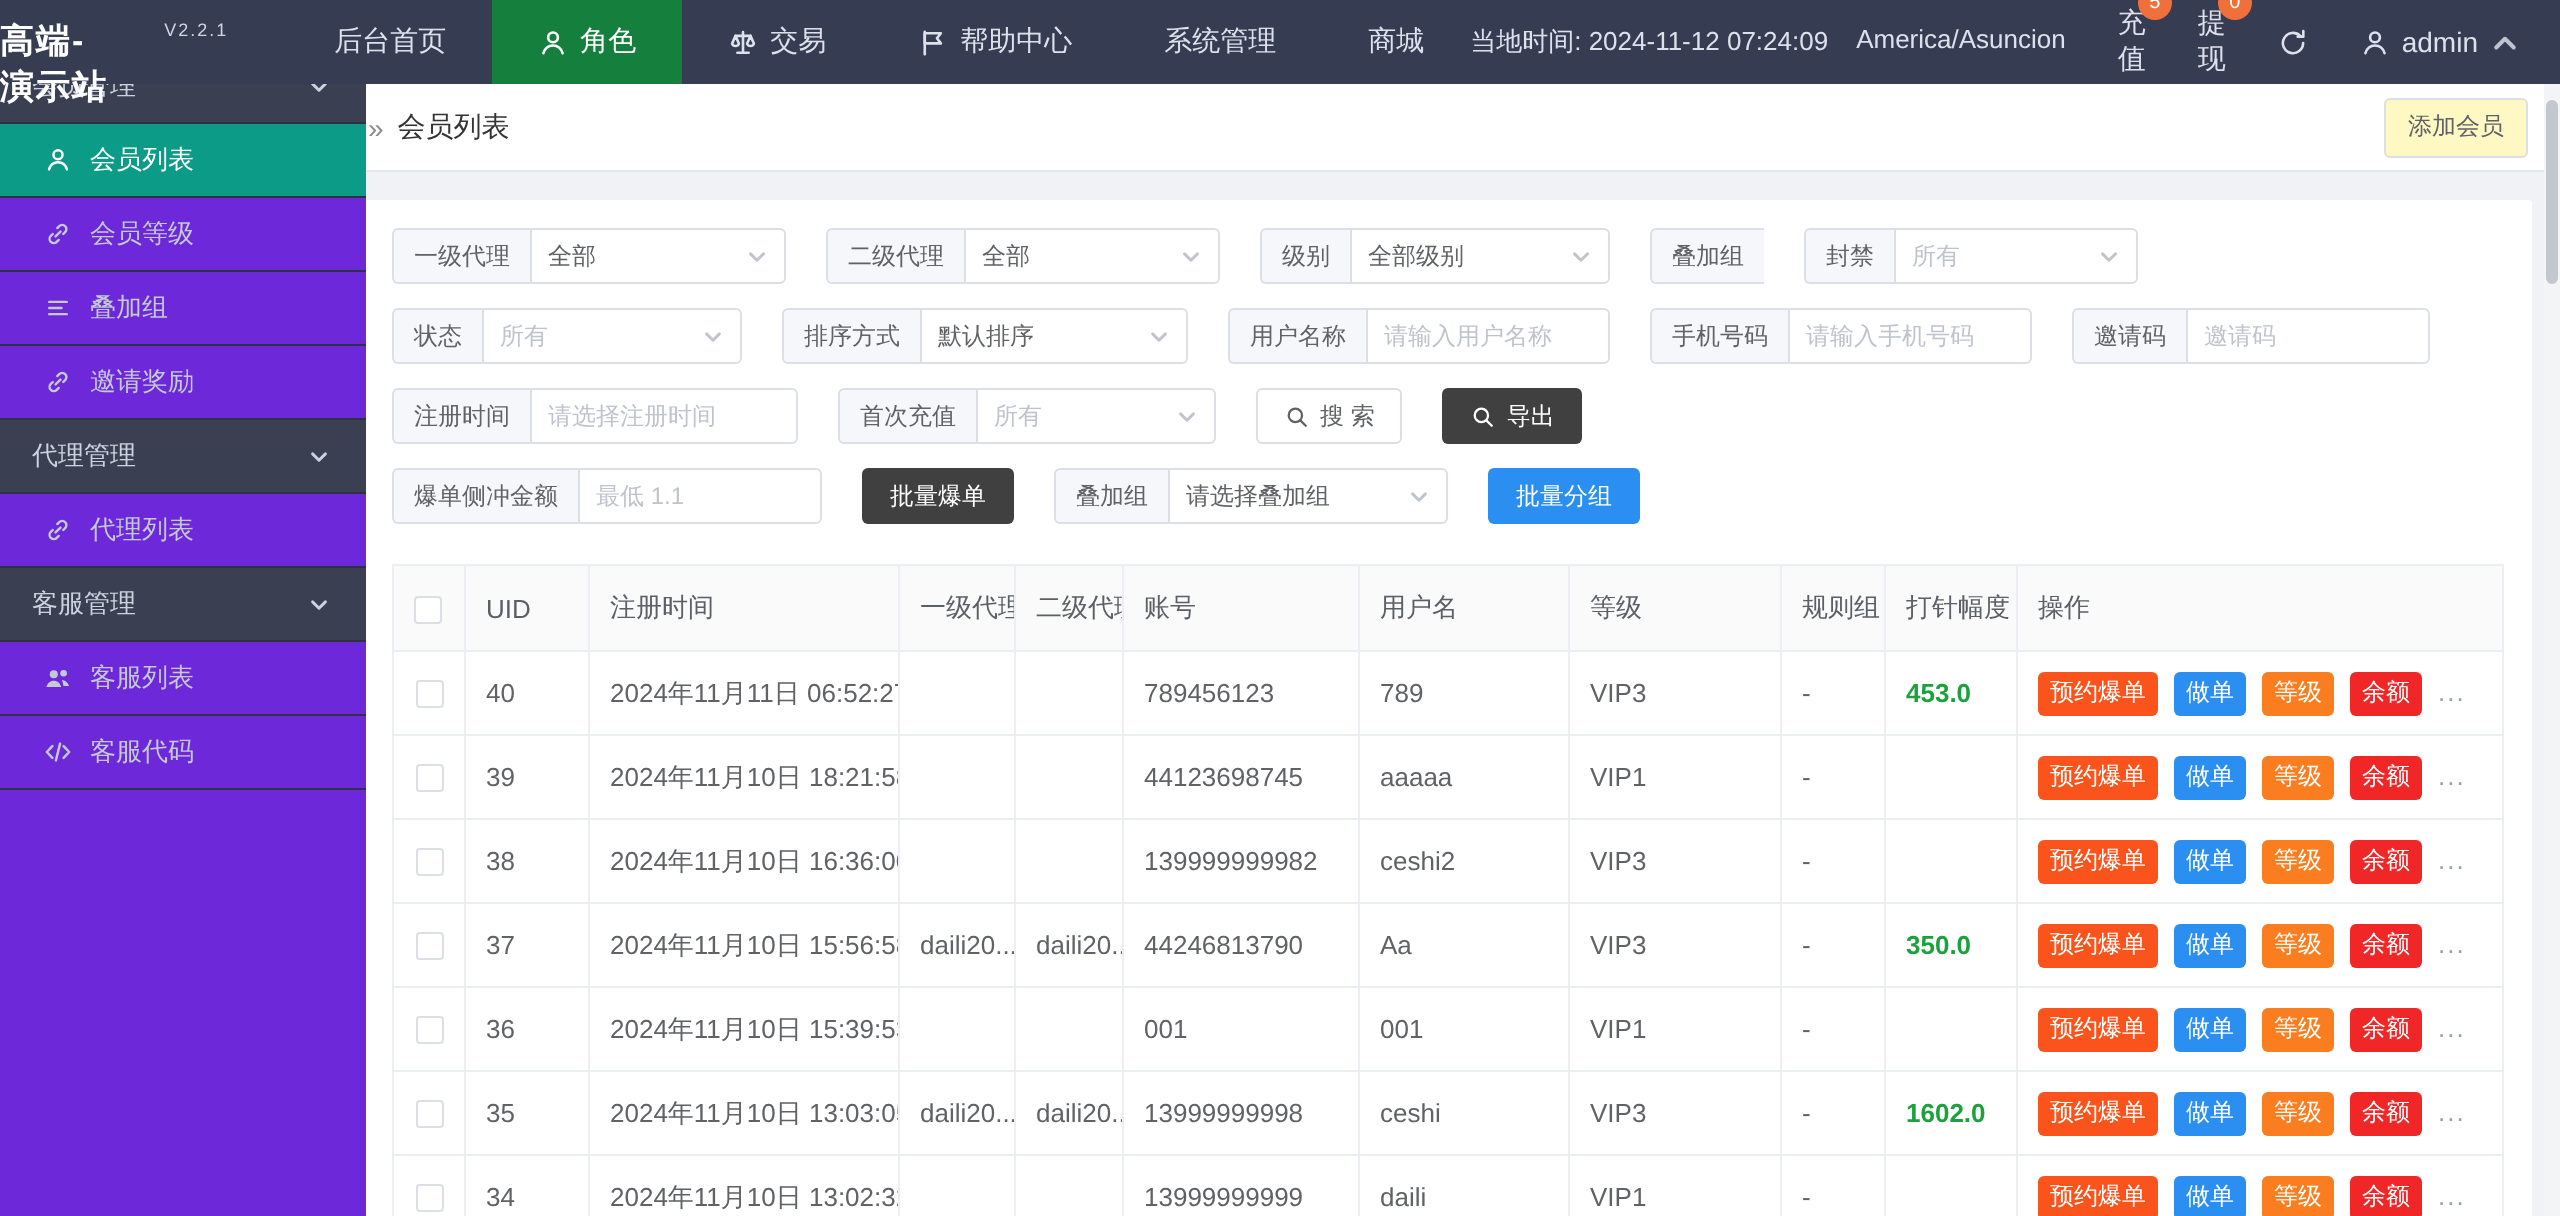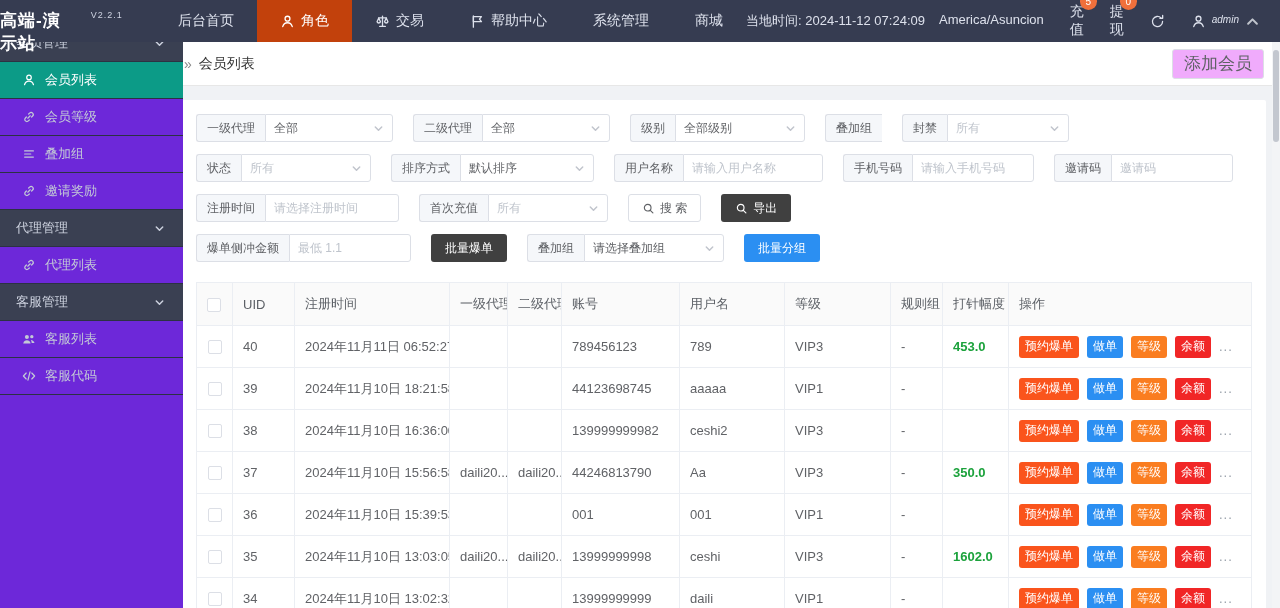--- a/index.html
+++ b/index.html
@@ -8,45 +8,45 @@
   svg { display:block; }
   .ic { display:inline-flex; align-items:center; justify-content:center; }
 
   
   .navbar { position:absolute; top:0; left:0; right:0; height:42px; background:#363c51; color:#dde1ec; display:flex; align-items:stretch; z-index:20; }
   .logo { width:168px; display:flex; align-items:flex-start; justify-content:center; padding-top:9px; color:#fff; font-weight:bold; font-size:17px; letter-spacing:1px;gap:21px; }
   .logo .ver { font-size:9px; font-weight:normal; margin-left:3px; margin-top:1px; color:#cfd4e2; }
   .nav-toggle { width:44px; display:flex; align-items:center; justify-content:center; cursor:pointer; color:#e6e9f2; }
   .nav-menu { display:flex; align-items:stretch; }
   .nav-item { padding:0 23px; display:flex; align-items:center; gap:6px; font-size:14px; cursor:pointer; white-space:nowrap; }
-  .nav-item.active { background:#c2410c; color:#fff; }
+  .nav-item.active { background:#15803d; color:#fff; }
   .nav-item .ic svg { width:15px; height:15px; }
   .nav-right { margin-left:auto; display:flex; align-items:center; gap:26px; padding-right:20px; font-size:13px; }
   .nav-time { display:flex; gap:14px; white-space:nowrap; }
   .nav-badged { position:relative; cursor:pointer; font-size:14px; }
   .badge { position:absolute; top:-10px; right:-13px; background:#f0703c; color:#fff; border-radius:9px; min-width:17px; height:17px; line-height:17px; text-align:center; font-size:10px; padding:0 4px; }
-  .nav-user { display:flex; align-items:flex-start; gap:6px; cursor:pointer; font-size:10px;font-style:italic; }
+  .nav-user { display:flex; align-items:flex-end; gap:6px; cursor:pointer; font-size:14px; }
   .nav-user .ic svg, .nav-refresh svg { width:15px; height:15px; }
   .nav-refresh { cursor:pointer; }
 
   
   .sidebar { position:absolute; top:25px; left:0; bottom:0; width:183px; background:#6d28d9; z-index:10; }
   .side-row { height:37px; display:flex; align-items:center; font-size:13px; cursor:pointer; }
   .side-group { background:#3a4052; color:#cdd2df; justify-content:space-between; padding:0 18px 0 16px; border-bottom:1px solid #2c3243; }
   .side-item { color:#c3c9d6; gap:9px; padding:0 16px 0 22px; border-bottom:1px solid #2c3243; }
   .side-item.active { background:#0c9b87; color:#fff; }
   .side-row .ic svg { width:14px; height:14px; }
   .side-group .ic svg { width:11px; height:11px; }
 
   
   .main { position:absolute; left:168px; top:42px; right:0; bottom:0; overflow:hidden; }
   .breadcrumb { height:44px; background:#fff; border-bottom:1px solid #e7e7e7; display:flex; align-items:center; justify-content:space-between; padding:0 16px; }
   .crumb { display:flex; align-items:center; gap:7px; font-size:14px; color:#333; }
   .crumb .arrow { color:#8a8a8a; font-size:14px; }
-  .add-btn { background:#f0abfc; border:1px solid #dcdfe6; color:#606266; font-size:17px; padding:0 11px; height:30px; border-radius:3px; cursor:pointer; font-family:Liberation Mono, monospace; }
+  .add-btn { background:#fef9c3; border:1px solid #dcdfe6; color:#606266; font-size:12px; padding:0 11px; height:30px; border-radius:3px; cursor:pointer; font-family:Liberation Mono, monospace; }
 
   .card { margin:14px; background:#fff; border-radius:2px; padding:14px; }
 
   
   .frow { display:flex; align-items:center; gap:20px; margin-bottom:12px; }
   .fields-inline { display:flex; align-items:center; gap:20px; }
   .field { display:flex; height:28px; }
   .field-label { background:#f5f7fa; border:1px solid #dcdfe6; border-right:none; border-radius:3px 0 0 3px; font-size:12px; color:#606266; display:flex; align-items:center; padding:0 10px; white-space:nowrap; }
   .field-ctl { border:1px solid #dcdfe6; border-radius:0 3px 3px 0; background:#fff; font-size:12px; color:#606266; height:28px; }
   span.field-ctl { display:flex; align-items:center; justify-content:space-between; padding:0 8px; cursor:pointer; }
@@ -56,21 +56,21 @@
   .chev { color:#c0c4cc; }
   .chev svg { width:11px; height:11px; }
 
   #frow-1 .field:nth-child(1) .field-ctl{width:128px}
   #frow-1 .field:nth-child(2) .field-ctl{width:128px}
   #frow-1 .field:nth-child(3) .field-ctl{width:130px}
   #frow-1 .field:nth-child(4) .field-ctl{width:124px}
   #frow-1 .field:nth-child(5) .field-ctl{width:122px}
   #frow-2 .field:nth-child(1) .field-ctl{width:130px}
   #frow-2 .field:nth-child(2) .field-ctl{width:134px}
-  #frow-2 .field:nth-child(3) .field-ctl{width:140px}
+  #frow-2 .field:nth-child(3) .field-ctl{width:122px}
   #frow-2 .field:nth-child(4) .field-ctl{width:122px}
   #frow-2 .field:nth-child(5) .field-ctl{width:122px}
   #frow-3f .field:nth-child(1) .field-ctl{width:134px}
   #frow-3f .field:nth-child(2) .field-ctl{width:120px}
   #frow-4a .field .field-ctl{width:122px}
   #frow-4b .field .field-ctl{width:140px}
 
   .btn { height:28px; border-radius:3px; font-size:12px; display:inline-flex; align-items:center; gap:5px; padding:0 13px; border:1px solid transparent; cursor:pointer; font-family:inherit; white-space:nowrap; }
   .btn svg { width:13px; height:13px; }
   .btn-plain { background:#fff; border-color:#dcdfe6; color:#606266; }

